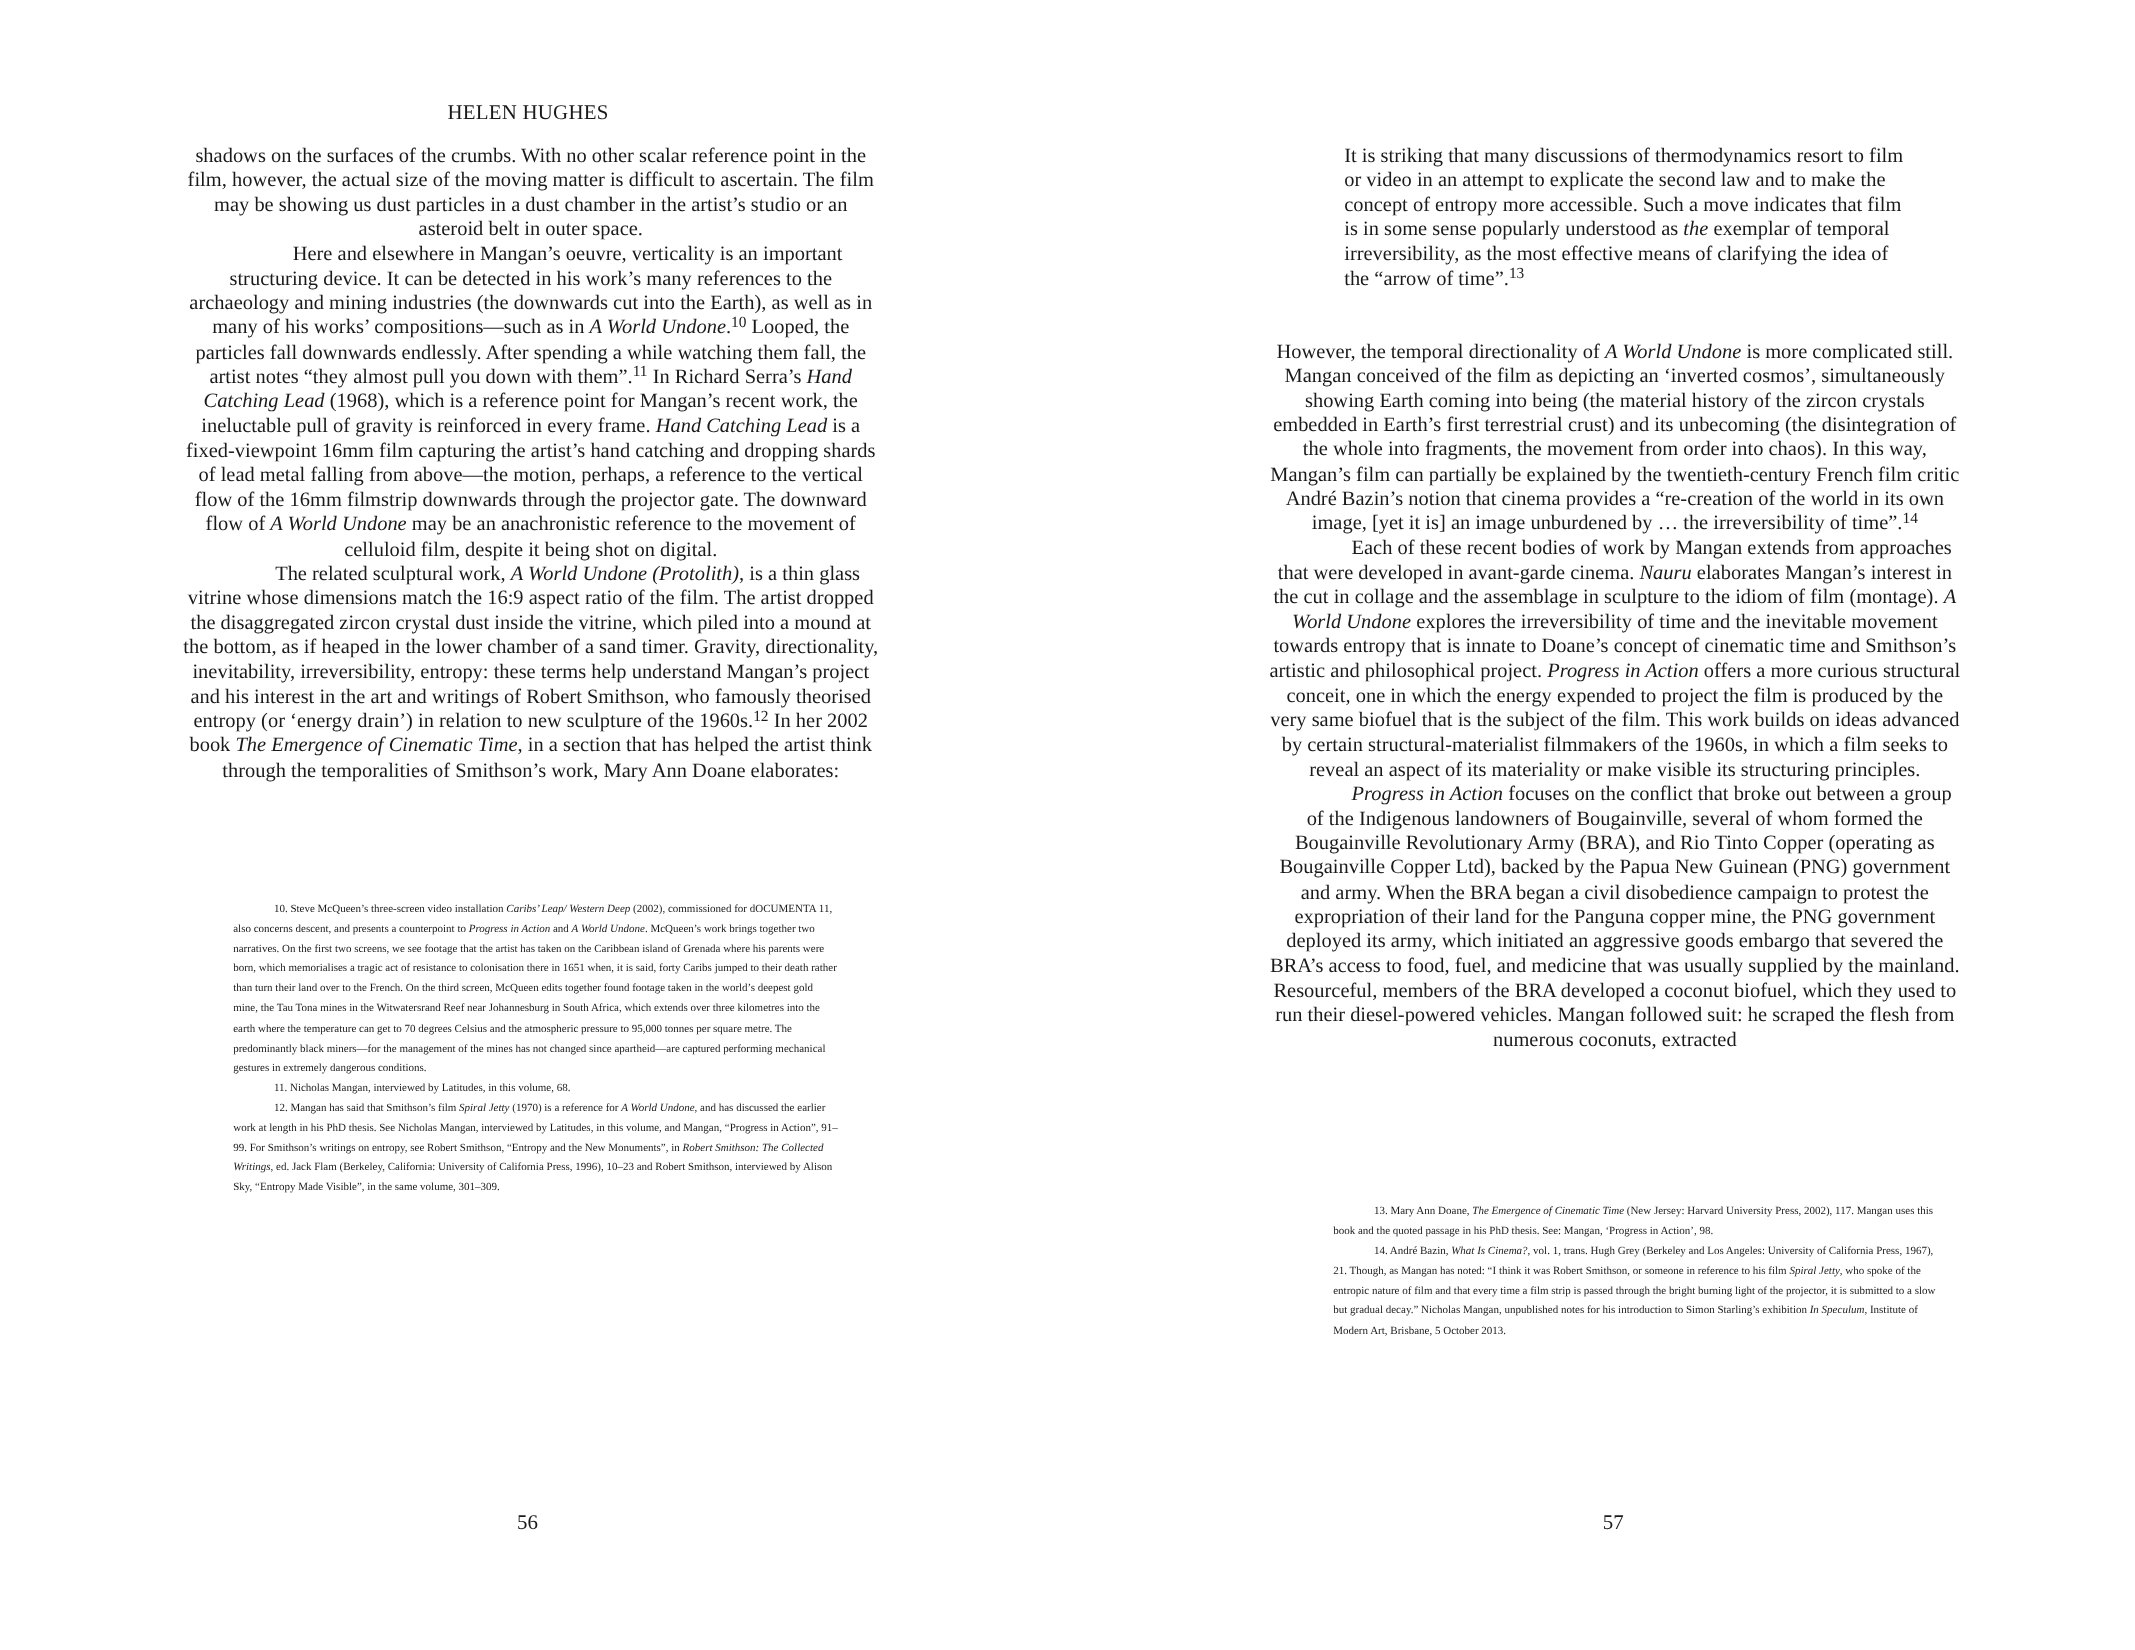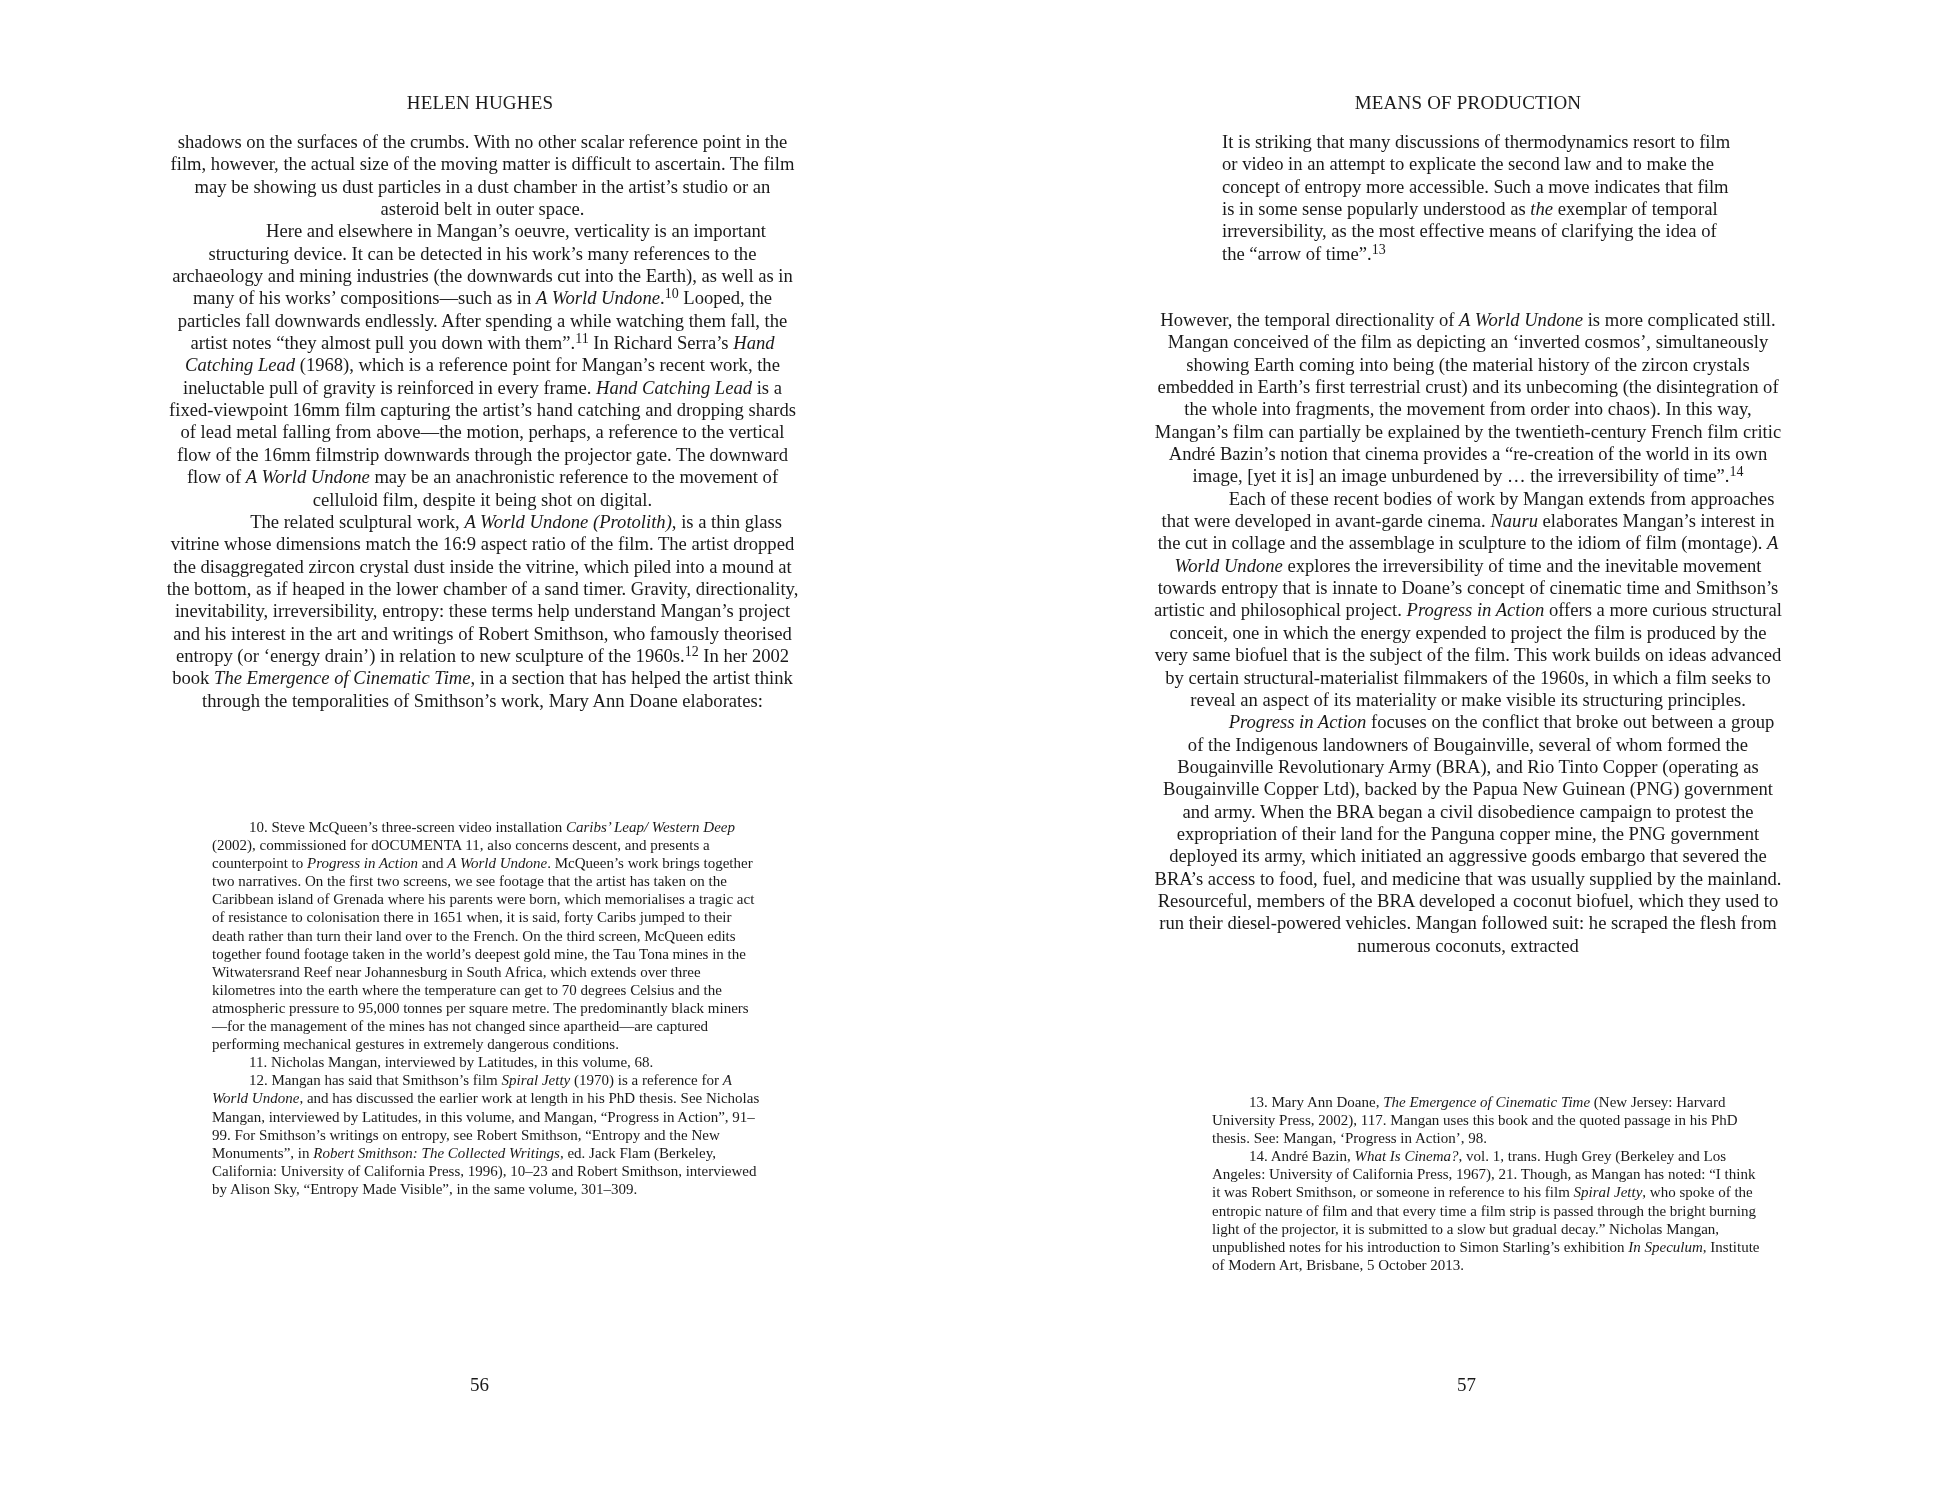--- a/index.html
+++ b/index.html
@@ -59,21 +59,21 @@
       font-size: 18.6px;
       line-height: 22.35px;
     }
     .blockquote p { margin: 0; }
 
     .page-right .body-text { left: 183px; top: 309px; width: 630px; }
 
     .footnotes {
       position: absolute;
       font-family: "Liberation Serif", "DejaVu Serif", serif;
-      font-size: 15px;
+      font-size: 10px;
       line-height: 18.1px;
     }
     .footnotes p {
       margin: 0;
       text-indent: 37px;
     }
     .page-left .footnotes { left: 212px; top: 818px; width: 550px; }
     .page-right .footnotes { left: 1202px; top: 1093px; width: 550px; }
     .page-right .footnotes { left: 232px; margin-left: 10px; }
 
@@ -105,21 +105,20 @@
     </div>
   <div class="footnotes">
       <p><span>10. Steve McQueen’s three-screen video installation </span><em>Caribs’ Leap/ Western Deep</em><span> (2002), commissioned for dOCUMENTA 11, also concerns descent, and presents a counterpoint to </span><em>Progress in Action</em><span> and </span><em>A World Undone</em><span>. McQueen’s work brings together two narratives. On the first two screens, we see footage that the artist has taken on the Caribbean island of Grenada where his parents were born, which memorialises a tragic act of resistance to colonisation there in 1651 when, it is said, forty Caribs jumped to their death rather than turn their land over to the French. On the third screen, McQueen edits together found footage taken in the world’s deepest gold mine, the Tau Tona mines in the Witwatersrand Reef near Johannesburg in South Africa, which extends over three kilometres into the earth where the temperature can get to 70 degrees Celsius and the atmospheric pressure to 95,000 tonnes per square metre. The predominantly black miners—for the management of the mines has not changed since apartheid—are captured performing mechanical gestures in extremely dangerous conditions.</span></p>
       <p><span>11. Nicholas Mangan, interviewed by Latitudes, in this volume, 68.</span></p>
       <p><span>12. Mangan has said that Smithson’s film </span><em>Spiral Jetty</em><span> (1970) is a reference for </span><em>A World Undone</em><span>, and has discussed the earlier work at length in his PhD thesis. See Nicholas Mangan, interviewed by Latitudes, in this volume, and Mangan, “Progress in Action”, 91–99. For Smithson’s writings on entropy, see Robert Smithson, “Entropy and the New Monuments”, in </span><em>Robert Smithson: The Collected Writings</em><span>, ed. Jack Flam (Berkeley, California: University of California Press, 1996), 10–23 and Robert Smithson, interviewed by Alison Sky, “Entropy Made Visible”, in the same volume, 301–309.</span></p>
     </div>
   <div class="page-number">56</div>
 </div>
 
 <div class="page page-right">
-  <div class="running-head">MEANS OF PRODUCTION</div>
   <div class="blockquote">
       <p><span>It is striking that many discussions of thermodynamics resort to film or video in an attempt to explicate the second law and to make the concept of entropy more accessible. Such a move indicates that film is in some sense popularly understood as </span><em>the</em><span> exemplar of temporal irreversibility, as the most effective means of clarifying the idea of the “arrow of time”.</span><sup>13</sup></p>
     </div>
   <div class="body-text">
       <p class="noindent"><span>However, the temporal directionality of </span><em>A World Undone</em><span> is more complicated still. Mangan conceived of the film as depicting an ‘inverted cosmos’, simultaneously showing Earth coming into being (the material history of the zircon crystals embedded in Earth’s first terrestrial crust) and its unbecoming (the disintegration of the whole into fragments, the movement from order into chaos). In this way, Mangan’s film can partially be explained by the twentieth-century French film critic André Bazin’s notion that cinema provides a “re-creation of the world in its own image, [yet it is] an image unburdened by … the irreversibility of time”.</span><sup>14</sup></p>
       <p><span>Each of these recent bodies of work by Mangan extends from approaches that were developed in avant-garde cinema. </span><em>Nauru</em><span> elaborates Mangan’s interest in the cut in collage and the assemblage in sculpture to the idiom of film (montage). </span><em>A World Undone</em><span> explores the irreversibility of time and the inevitable movement towards entropy that is innate to Doane’s concept of cinematic time and Smithson’s artistic and philosophical project. </span><em>Progress in Action</em><span> offers a more curious structural conceit, one in which the energy expended to project the film is produced by the very same biofuel that is the subject of the film. This work builds on ideas advanced by certain structural-materialist filmmakers of the 1960s, in which a film seeks to reveal an aspect of its materiality or make visible its structuring principles.</span></p>
       <p><em>Progress in Action</em><span> focuses on the conflict that broke out between a group of the Indigenous landowners of Bougainville, several of whom formed the Bougainville Revolutionary Army (BRA), and Rio Tinto Copper (operating as Bougainville Copper Ltd), backed by the Papua New Guinean (PNG) government and army. When the BRA began a civil disobedience campaign to protest the expropriation of their land for the Panguna copper mine, the PNG government deployed its army, which initiated an aggressive goods embargo that severed the BRA’s access to food, fuel, and medicine that was usually supplied by the mainland. Resourceful, members of the BRA developed a coconut biofuel, which they used to run their diesel-powered vehicles. Mangan followed suit: he scraped the flesh from numerous coconuts, extracted</span></p>
     </div>
   <div class="footnotes">
       <p><span>13. Mary Ann Doane, </span><em>The Emergence of Cinematic Time</em><span> (New Jersey: Harvard University Press, 2002), 117. Mangan uses this book and the quoted passage in his PhD thesis. See: Mangan, ‘Progress in Action’, 98.</span></p>

